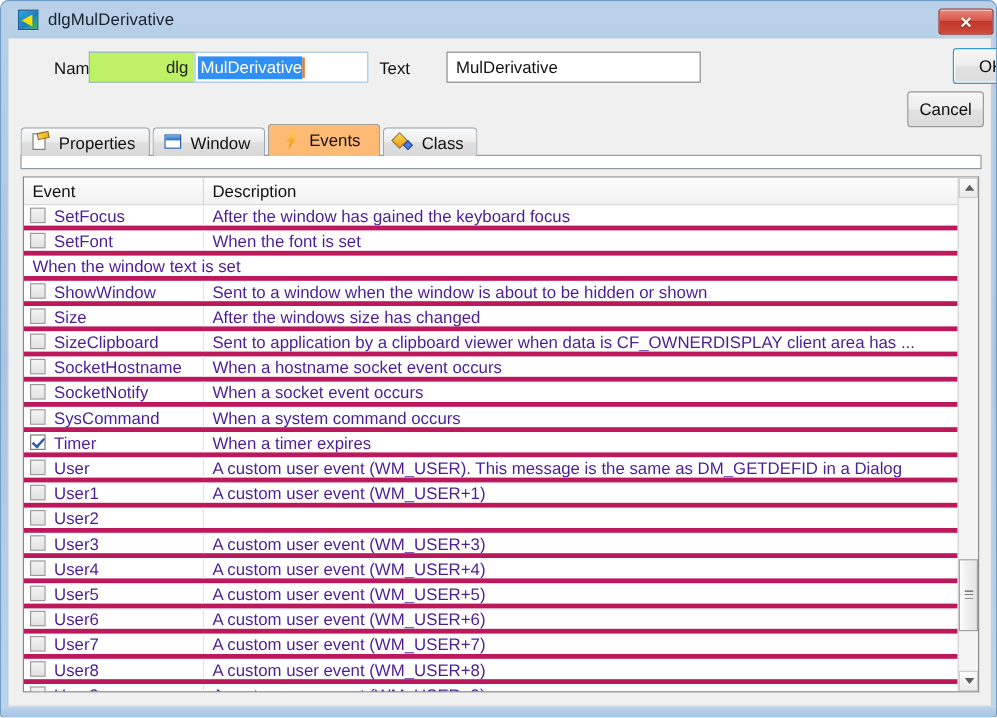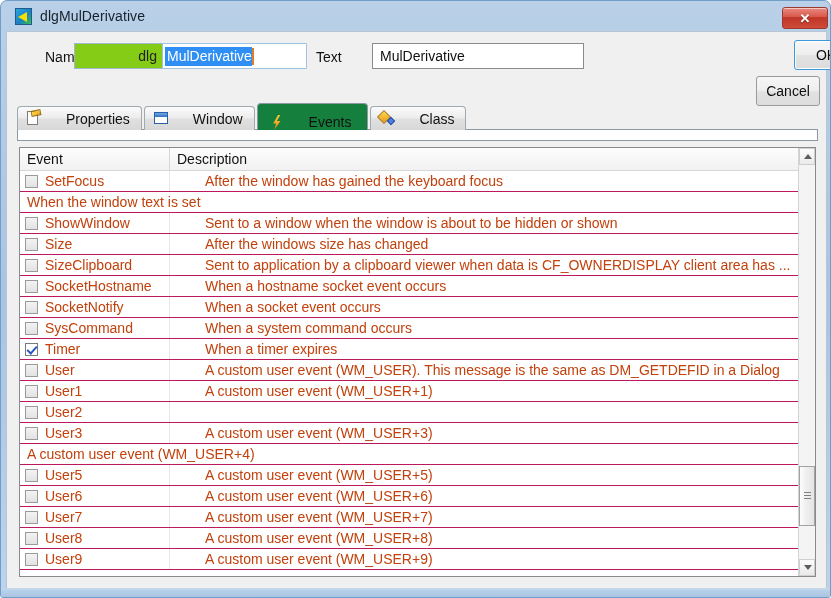--- a/index.html
+++ b/index.html
@@ -116,21 +116,21 @@
     background: #ffffff;
     font-size: 14px;
     color: #111;
     display: flex;
     align-items: center;
     height: 26px;
   }
   .field-prefix {
     left: 67px; top: 11px;
     width: 88px;
-    background: #84cc16;
+    background: #bef264;
     border-right: none;
     justify-content: flex-end;
     padding-right: 5px;
     color: #222;
   }
   .field-name {
     left: 155px; top: 11px;
     width: 145px;
     padding-left: 2px;
     border-color: #9fc5e2;
@@ -200,29 +200,27 @@
     align-items: center;
     padding: 0 11px 0 8px;
     margin-right: 2px;
     font-size: 14px;
     color: #111;
     background: linear-gradient(to bottom, #fbfbfb 0%, #ececec 48%, #e0e0e0 52%, #d8d8d8 100%);
     border: 1px solid #9fa9b2;
     border-bottom: none;
     border-radius: 4px 4px 0 0;
     cursor: pointer;
-    gap: 17px;
   }
   .tab.active {
     height: 27px;
-    background: #15803d;
+    background: #fdba74;
     border-color: #8c99a5;
     z-index: 4;
     padding: 0 16px 0 11px;
-    align-items: flex-end;
   }
   .tab .tab-label { margin-left: 7px; }
 
   .ic { width: 16px; height: 15px; position: relative; flex: 0 0 auto; }
 
   
   .ic-props::before {
     content: "";
     position: absolute; left: 1px; top: 0;
     width: 11px; height: 14px;
@@ -329,25 +327,24 @@
   .hc-desc  { flex: 1; }
 
   .grid-body {
     position: relative;
     height: 407px;
     overflow: hidden;
   }
   .row {
     display: flex;
     height: 21px;
-    border-bottom: 1px solid #be185d;
+    border-bottom: 4px solid #be185d;
     font-size: 14px;
-    color: #c2410c;
-    box-sizing: border-box;
-    gap: 28px;
+    color: #4c1d95;
+    box-sizing: border-box;
   }
   .cell-event {
     width: 150px;
     box-sizing: border-box;
     border-right: 1px solid #e3e7eb;
     display: flex;
     align-items: center;
     padding-left: 5px;
   }
   .cell-desc {
@@ -524,20 +521,27 @@
       </div>
       <div class="grid-body" id="grid-body">
           <div class="row">
             <div class="cell-event">
               <span class="cb"></span>
               <span>SetFocus</span>
             </div>
             <div class="cell-desc">After the window has gained the keyboard focus</div>
           </div>
           <div class="row">
+            <div class="cell-event">
+              <span class="cb"></span>
+              <span>SetFont</span>
+            </div>
+            <div class="cell-desc">When the font is set</div>
+          </div>
+          <div class="row">
             <div class="cell-desc">When the window text is set</div>
           </div>
           <div class="row">
             <div class="cell-event">
               <span class="cb"></span>
               <span>ShowWindow</span>
             </div>
             <div class="cell-desc">Sent to a window when the window is about to be hidden or shown</div>
           </div>
           <div class="row">
@@ -603,20 +607,24 @@
             </div>
           </div>
           <div class="row">
             <div class="cell-event">
               <span class="cb"></span>
               <span>User3</span>
             </div>
             <div class="cell-desc">A custom user event (WM_USER+3)</div>
           </div>
           <div class="row">
+            <div class="cell-event">
+              <span class="cb"></span>
+              <span>User4</span>
+            </div>
             <div class="cell-desc">A custom user event (WM_USER+4)</div>
           </div>
           <div class="row">
             <div class="cell-event">
               <span class="cb"></span>
               <span>User5</span>
             </div>
             <div class="cell-desc">A custom user event (WM_USER+5)</div>
           </div>
           <div class="row">

